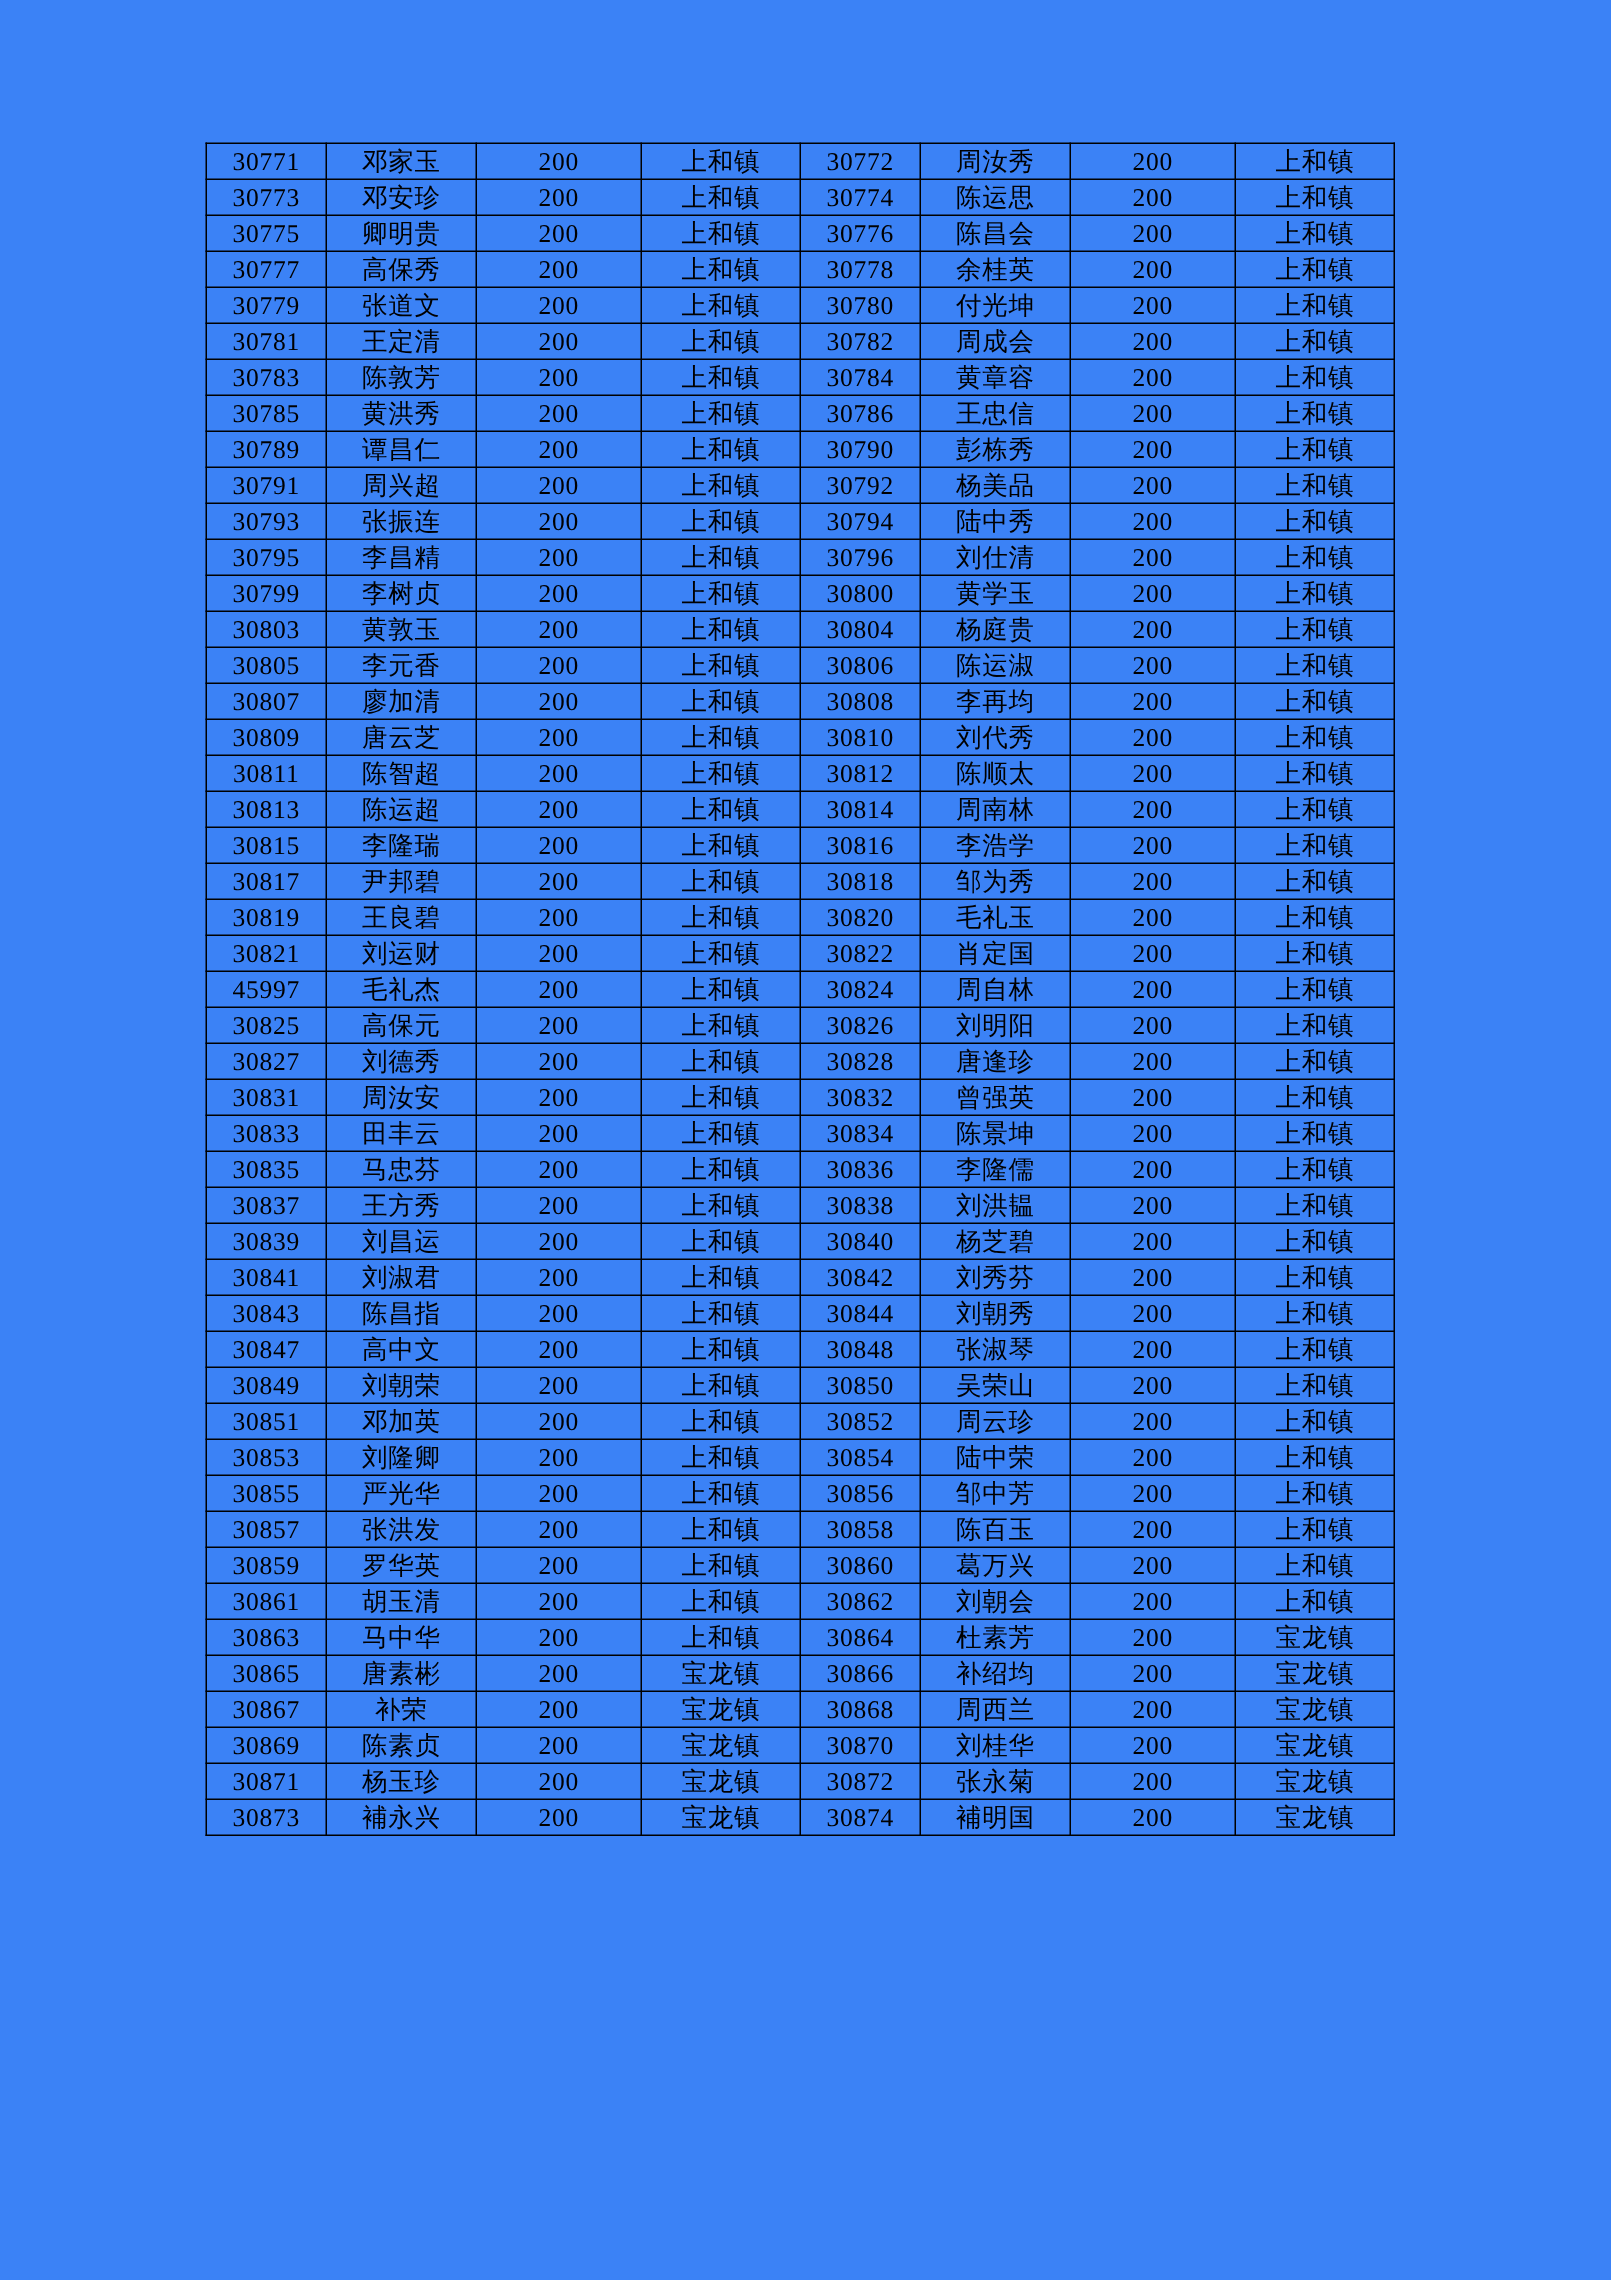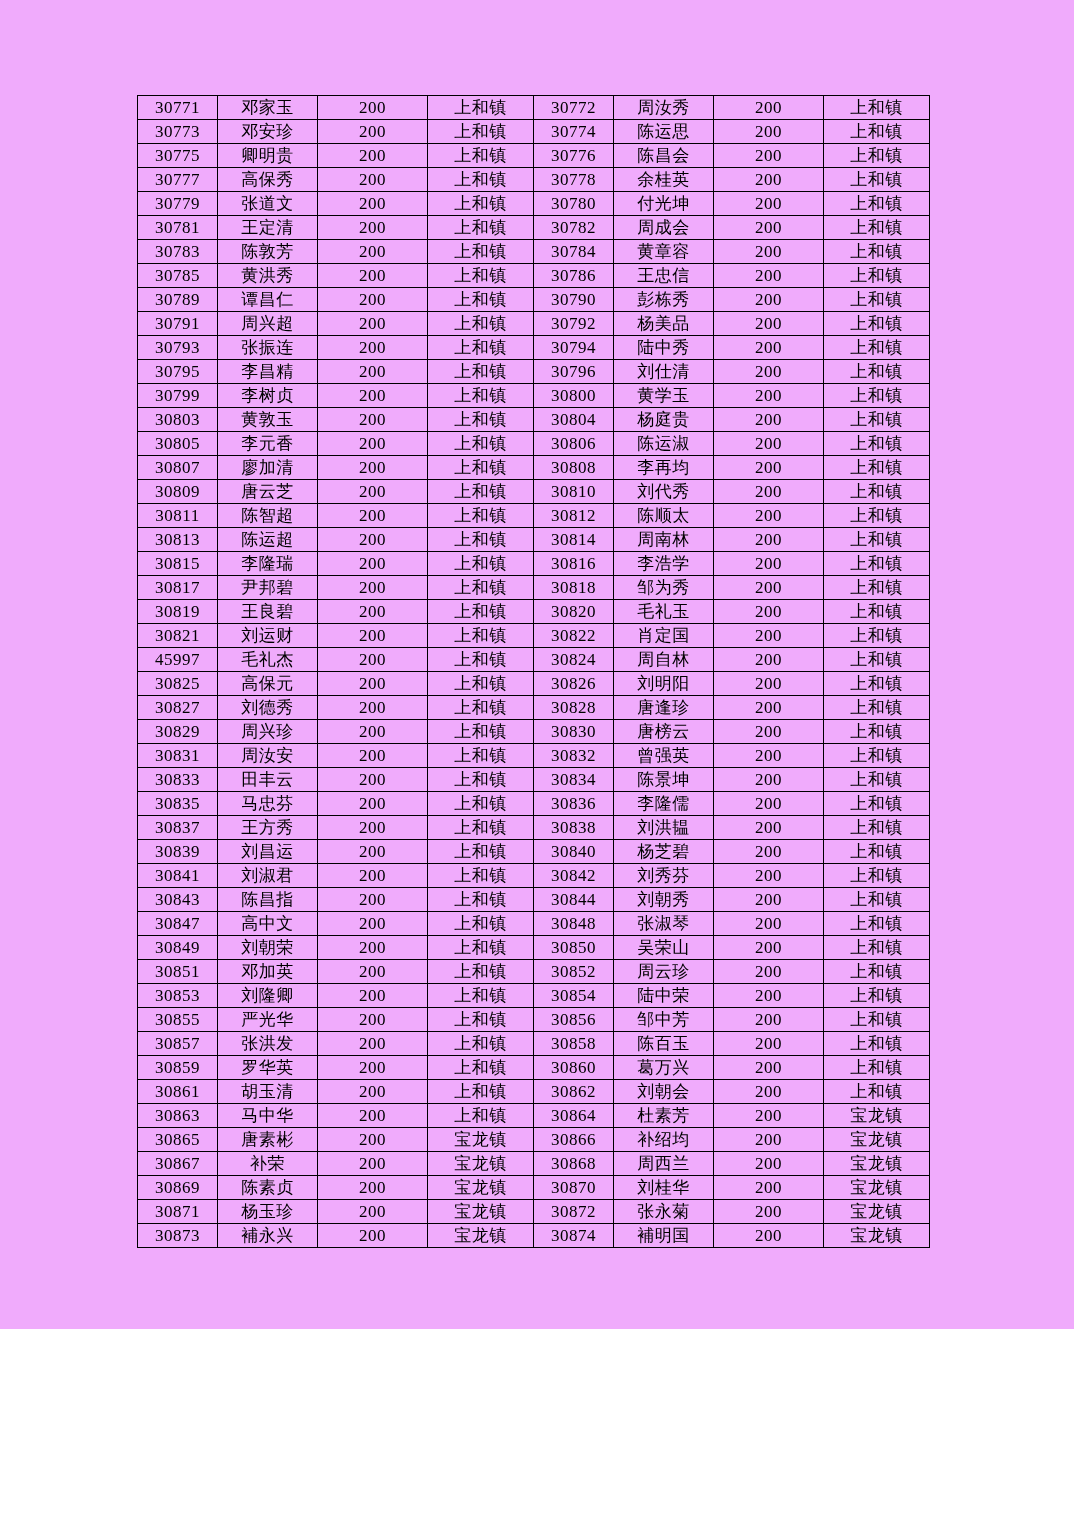--- a/index.html
+++ b/index.html
@@ -6,22 +6,22 @@
     margin: 0;
     padding: 0;
     background: #ffffff;
     width: 1074px;
     height: 1520px;
     font-family: "Liberation Serif", "DejaVu Serif", serif;
   }
   .page {
     position: relative;
     width: 1074px;
-    height: 1329px;
-    background: #f0abfc;
+    height: 1520px;
+    background: #3b82f6;
     overflow: hidden;
   }
   .table-wrap {
     position: absolute;
     left: 137px;
     top: 95px;
     width: 793px;
   }
   table.roster {
     border-collapse: collapse;
@@ -316,30 +316,20 @@
             <td>30827</td>
             <td>刘德秀</td>
             <td>200</td>
             <td>上和镇</td>
             <td>30828</td>
             <td>唐逢珍</td>
             <td>200</td>
             <td>上和镇</td>
           </tr>
           <tr>
-            <td>30829</td>
-            <td>周兴珍</td>
-            <td>200</td>
-            <td>上和镇</td>
-            <td>30830</td>
-            <td>唐榜云</td>
-            <td>200</td>
-            <td>上和镇</td>
-          </tr>
-          <tr>
             <td>30831</td>
             <td>周汝安</td>
             <td>200</td>
             <td>上和镇</td>
             <td>30832</td>
             <td>曾强英</td>
             <td>200</td>
             <td>上和镇</td>
           </tr>
           <tr>

